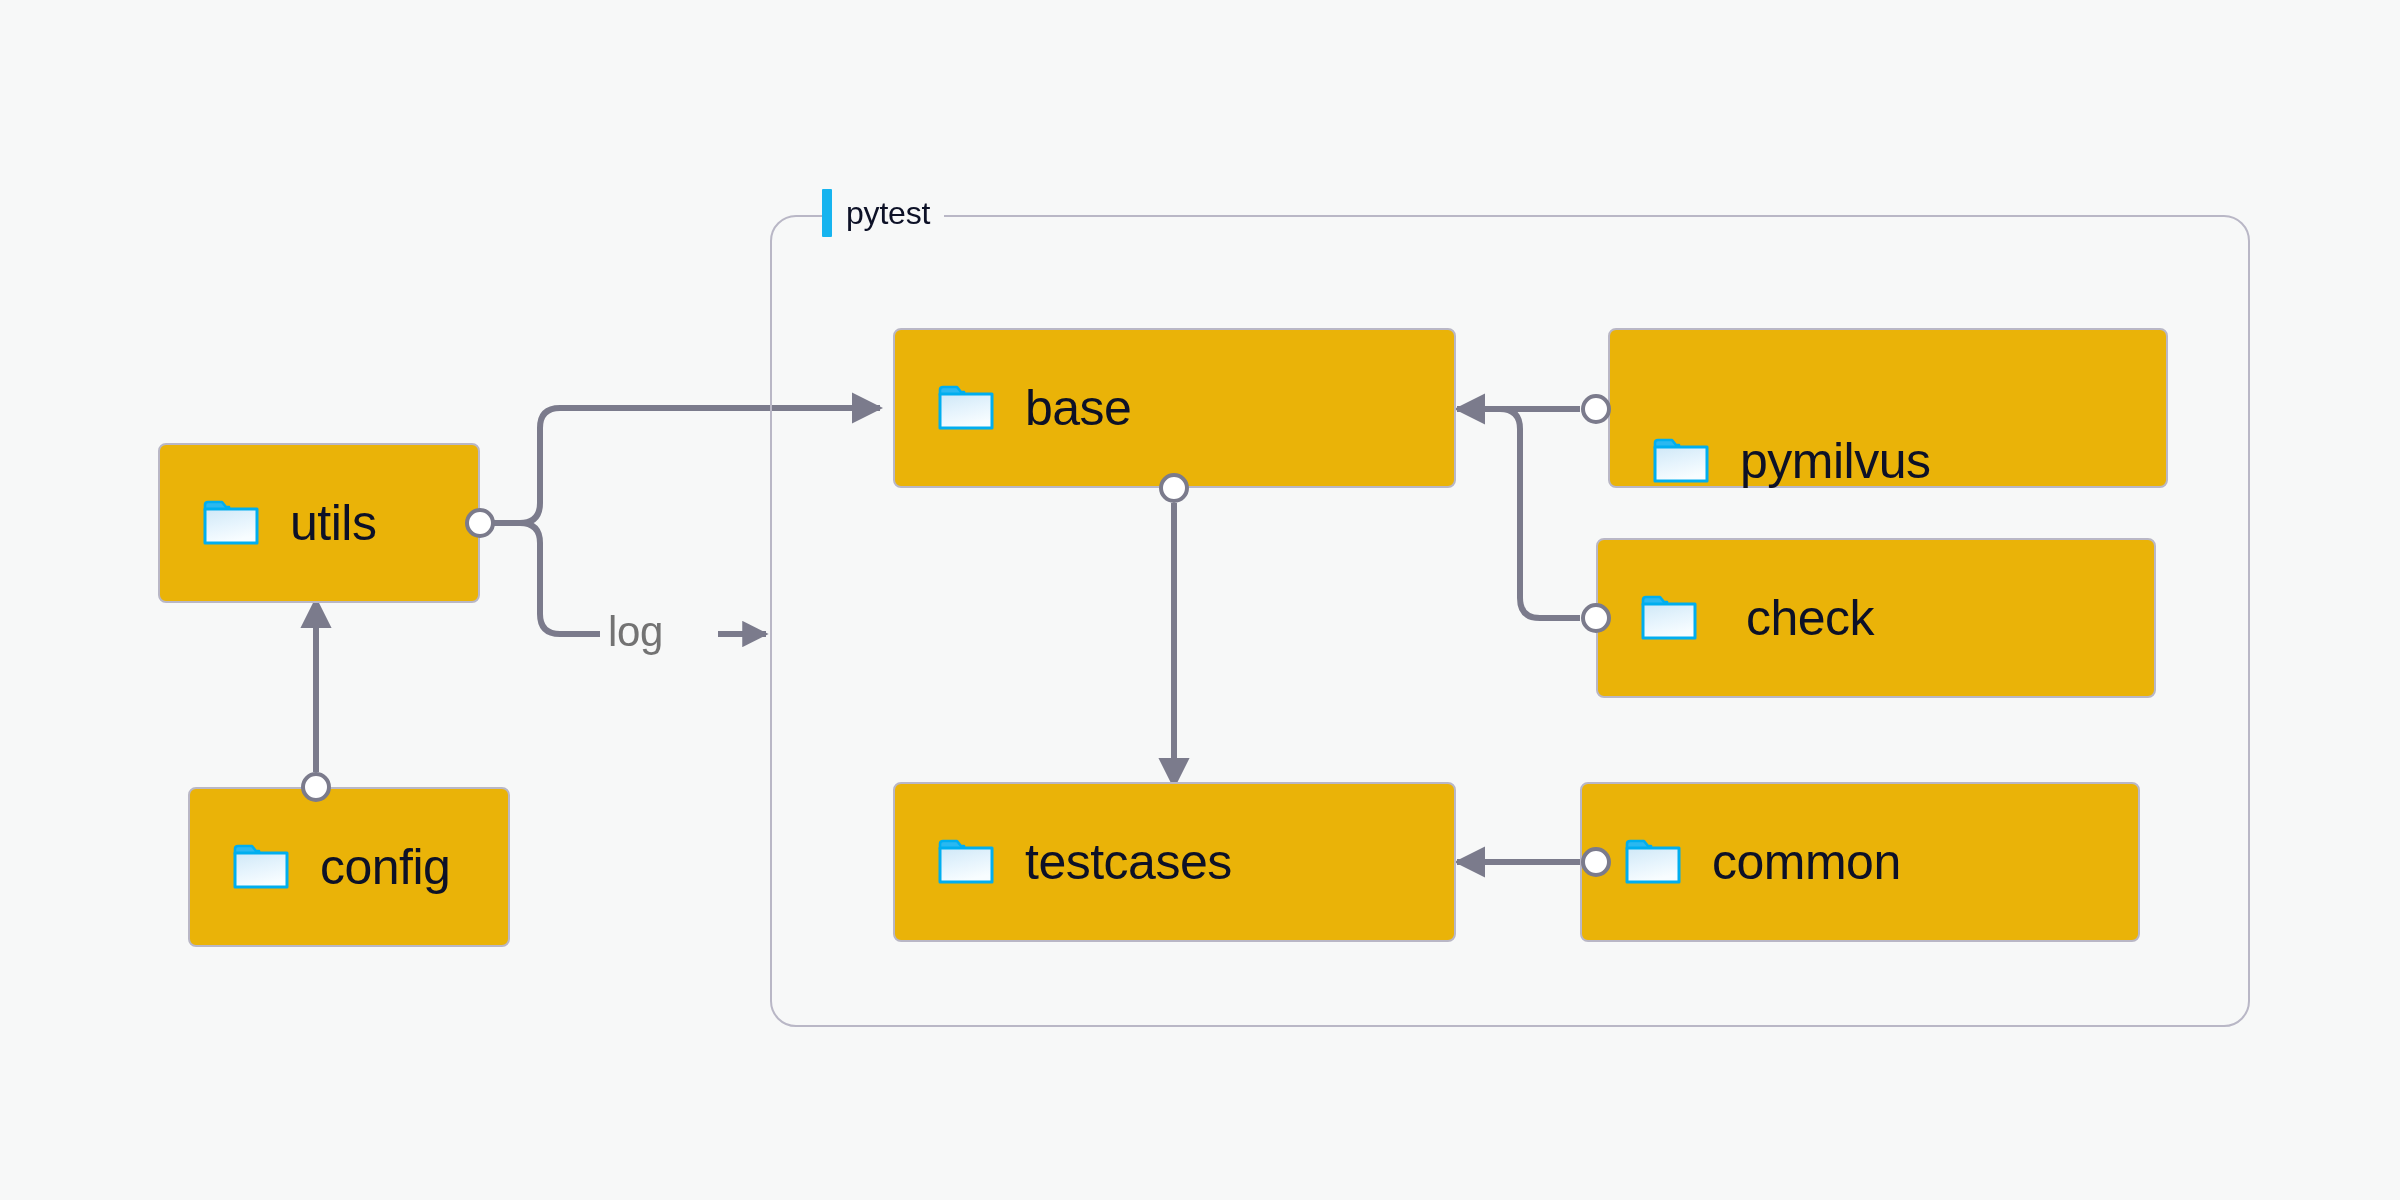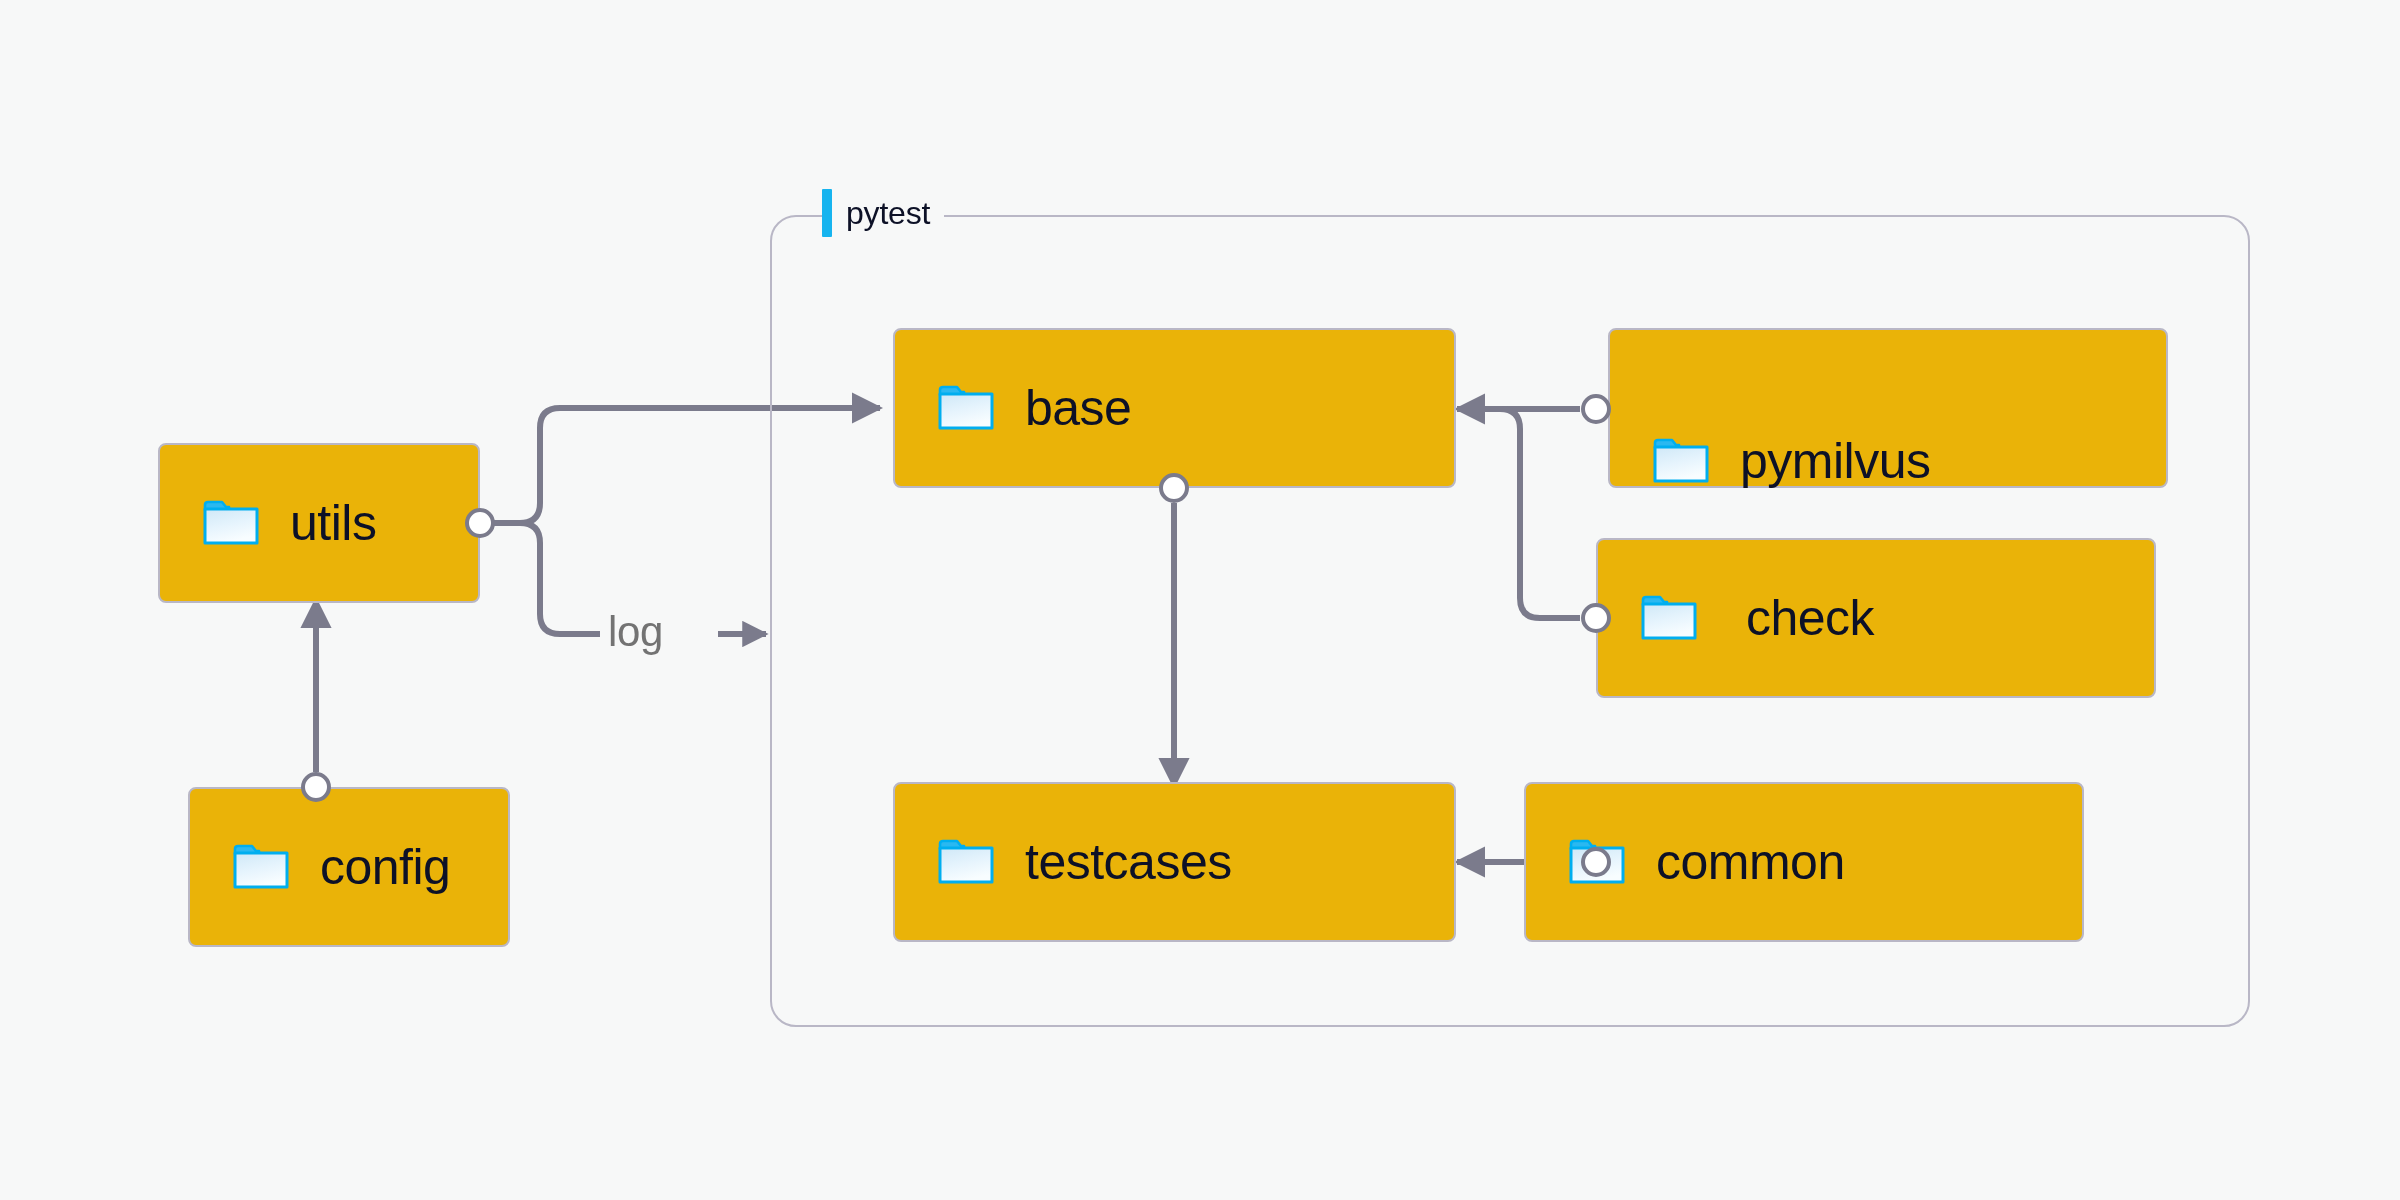--- a/index.html
+++ b/index.html
@@ -224,21 +224,21 @@
 
   <div class="node" style="left:1596px; top:538px; width:560px; height:160px;gap:48px;">
     <svg class="folder-icon" viewBox="0 0 58 50">
       <path d="M3 12 L3 7 Q3 4 6 4 L20 4 L24 9 L27 9 L27 12 Z" fill="#2bb8f0" stroke="#00aeef" stroke-width="2.6" stroke-linejoin="round"></path>
       <path d="M3 11 L55 11 L55 45 L3 45 Z" fill="url(#folderGrad)" stroke="#00aeef" stroke-width="3" stroke-linejoin="round"></path>
     </svg>
     <span class="node-label">check</span>
   </div>
   <div class="port" style="left:1581px; top:603px;"></div>
 
-  <div class="node" style="left:1524px; top:782px; width:560px; height:160px;">
+  <div class="node" style="left:1580px; top:782px; width:560px; height:160px;">
     <svg class="folder-icon" viewBox="0 0 58 50">
       <path d="M3 12 L3 7 Q3 4 6 4 L20 4 L24 9 L27 9 L27 12 Z" fill="#2bb8f0" stroke="#00aeef" stroke-width="2.6" stroke-linejoin="round"></path>
       <path d="M3 11 L55 11 L55 45 L3 45 Z" fill="url(#folderGrad)" stroke="#00aeef" stroke-width="3" stroke-linejoin="round"></path>
     </svg>
     <span class="node-label">common</span>
   </div>
   <div class="port" style="left:1581px; top:847px;"></div>
 
   <div class="edge-label" style="left:608px; top:611px;">log</div>
 

